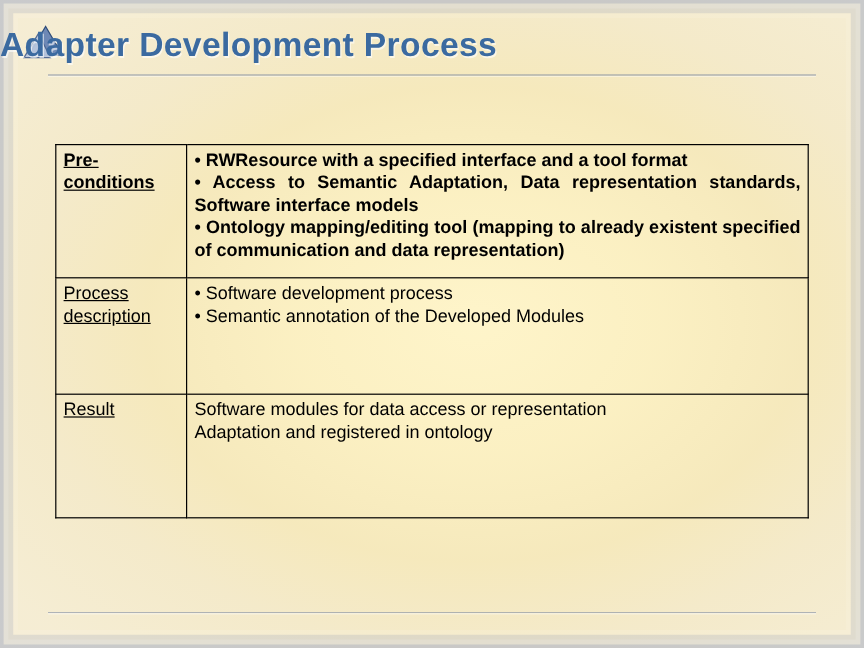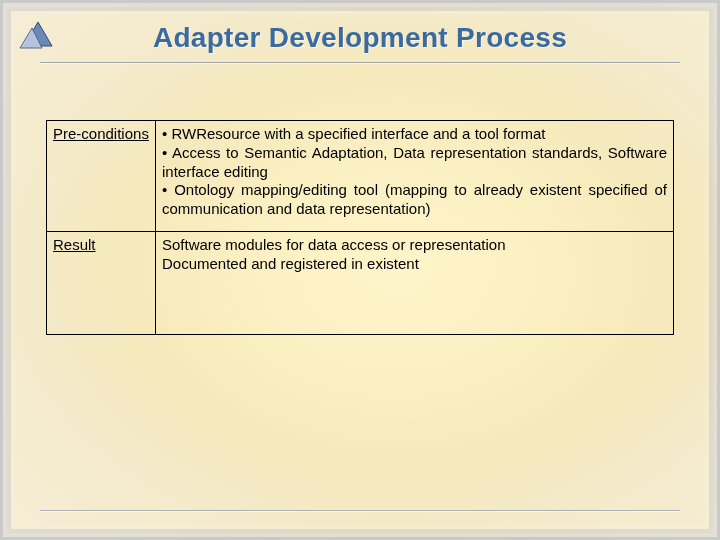--- a/index.html
+++ b/index.html
@@ -41,21 +41,20 @@
     left: 18px;
     width: 40px;
     height: 34px;
     pointer-events: none;
   }
   .header {
     position: absolute;
     top: 22px;
     left: 0;
     right: 0;
-    text-align: center;
   }
   .title {
     font-size: 28px;
     font-weight: bold;
     color: #3b6aa0;
     text-shadow: 1px 1px 0 rgba(255,255,255,0.6);
     margin: 0;
     letter-spacing: 0.3px;
   }
   .hr-top {
@@ -93,21 +92,21 @@
   }
   .row-label {
     width: 96px;
     text-decoration: underline;
     font-size: 15px;
   }
   .cell-body {
     text-align: justify;
     text-justify: inter-word;
   }
-  .row0 td { height: 100px; }
+  .row0 td { height: 100px; font-weight: bold; }
   .row1 td { height: 86px; }
   .row2 td { height: 92px; margin-top: 15px; }
   .bulleted {
     margin: 0;
     padding: 0;
   }
 </style>
 </head>
 <body>
 
@@ -124,28 +123,35 @@
     <h1 class="title">Adapter Development Process</h1>
   </div>
   <div class="hr-top"></div>
 
   <table class="content-table">
     <tbody>
         <tr class="row0">
       <td class="row-label">Pre-conditions</td>
       <td class="cell-body">
             <div class="bulleted">•  RWResource with a specified interface and a tool format</div>
-            <div class="bulleted">•   Access to Semantic Adaptation, Data representation standards, Software interface editing</div>
+            <div class="bulleted">•   Access to Semantic Adaptation, Data representation standards, Software interface models</div>
             <div class="bulleted">•  Ontology mapping/editing tool (mapping to already existent specified of communication and data representation)</div>
+          </td>
+    </tr>
+    <tr class="row1">
+      <td class="row-label">Process description</td>
+      <td class="cell-body">
+            <div class="bulleted">•  Software development process</div>
+            <div class="bulleted">• Semantic annotation of the Developed Modules</div>
           </td>
     </tr>
     <tr class="row2">
       <td class="row-label">Result</td>
       <td class="cell-body">
             <div class="bulleted">Software modules for data access or representation</div>
-            <div class="bulleted">Documented and registered in existent</div>
+            <div class="bulleted">Adaptation and registered in ontology</div>
           </td>
     </tr>
   </tbody>
     </table>
 
   <div class="hr-bottom"></div>
 </div>
 
 </body></html>

